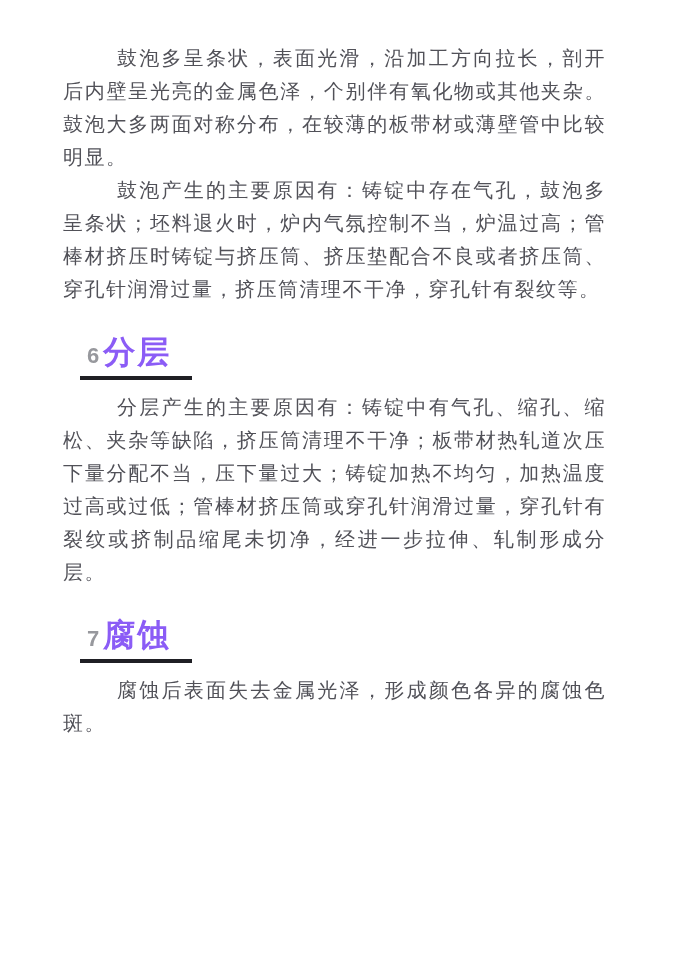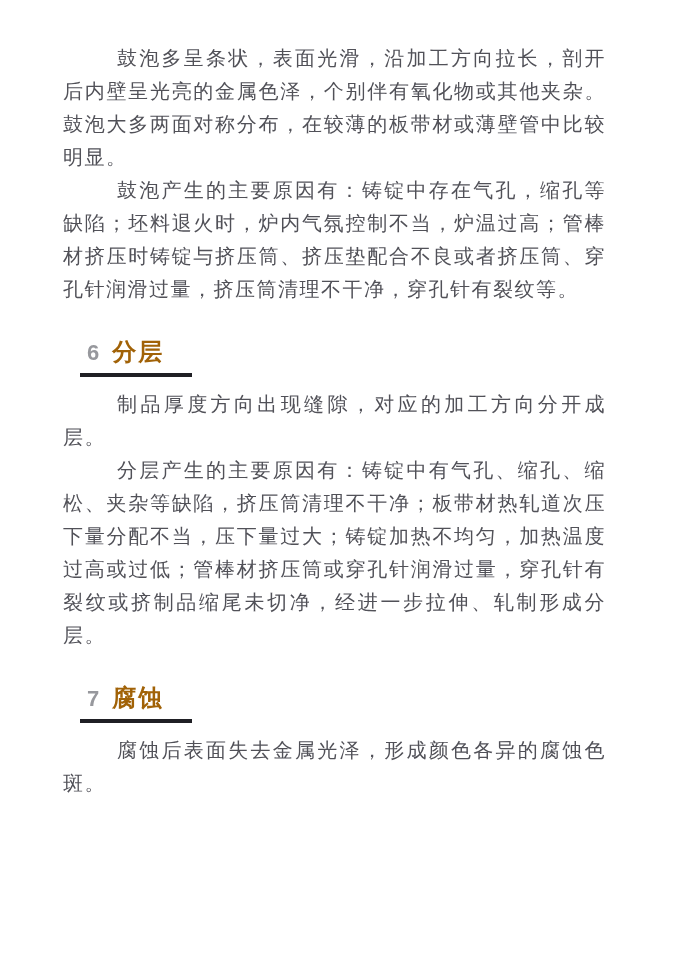--- a/index.html
+++ b/index.html
@@ -43,51 +43,50 @@
   }
   .sec-num {
     font-family: "Liberation Sans", "DejaVu Sans", sans-serif;
     font-weight: 700;
     font-size: 22px;
     color: #97989d;
   }
   .sec-title {
     font-family: "Liberation Sans", "DejaVu Sans", sans-serif;
     font-weight: 700;
-    font-size: 24px;
+    font-size: 32px;
     letter-spacing: 2px;
-    color: #a16207;
-    margin-left: 13px;
+    color: #8b5cf6;
+    margin-left: 4px;
   }
   .heading-rule {
     height: 4px;
     width: 112px;
     margin-left: 17px;
     margin-top: 3px;
     background: #1f1f24;
   }
 </style>
 </head>
 <body>
 
 <div class="page">
   <div class="text-block">
 
     <p class="para">鼓泡多呈条状，表面光滑，沿加工方向拉长，剖开后内壁呈光亮的金属色泽，个别伴有氧化物或其他夹杂。鼓泡大多两面对称分布，在较薄的板带材或薄壁管中比较明显。</p>
-    <p class="para">鼓泡产生的主要原因有：铸锭中存在气孔，缩孔等缺陷；坯料退火时，炉内气氛控制不当，炉温过高；管棒材挤压时铸锭与挤压筒、挤压垫配合不良或者挤压筒、穿孔针润滑过量，挤压筒清理不干净，穿孔针有裂纹等。</p>
+    <p class="para">鼓泡产生的主要原因有：铸锭中存在气孔，鼓泡多呈条状；坯料退火时，炉内气氛控制不当，炉温过高；管棒材挤压时铸锭与挤压筒、挤压垫配合不良或者挤压筒、穿孔针润滑过量，挤压筒清理不干净，穿孔针有裂纹等。</p>
 
     <div class="heading">
       <div class="heading-row">
         <span class="sec-num">6</span>
         <span class="sec-title">分层</span>
       </div>
       <div class="heading-rule"></div>
     </div>
 
-    <p class="para">制品厚度方向出现缝隙，对应的加工方向分开成层。</p>
     <p class="para">分层产生的主要原因有：铸锭中有气孔、缩孔、缩松、夹杂等缺陷，挤压筒清理不干净；板带材热轧道次压下量分配不当，压下量过大；铸锭加热不均匀，加热温度过高或过低；管棒材挤压筒或穿孔针润滑过量，穿孔针有裂纹或挤制品缩尾未切净，经进一步拉伸、轧制形成分层。</p>
 
     <div class="heading">
       <div class="heading-row">
         <span class="sec-num">7</span>
         <span class="sec-title">腐蚀</span>
       </div>
       <div class="heading-rule"></div>
     </div>
 

